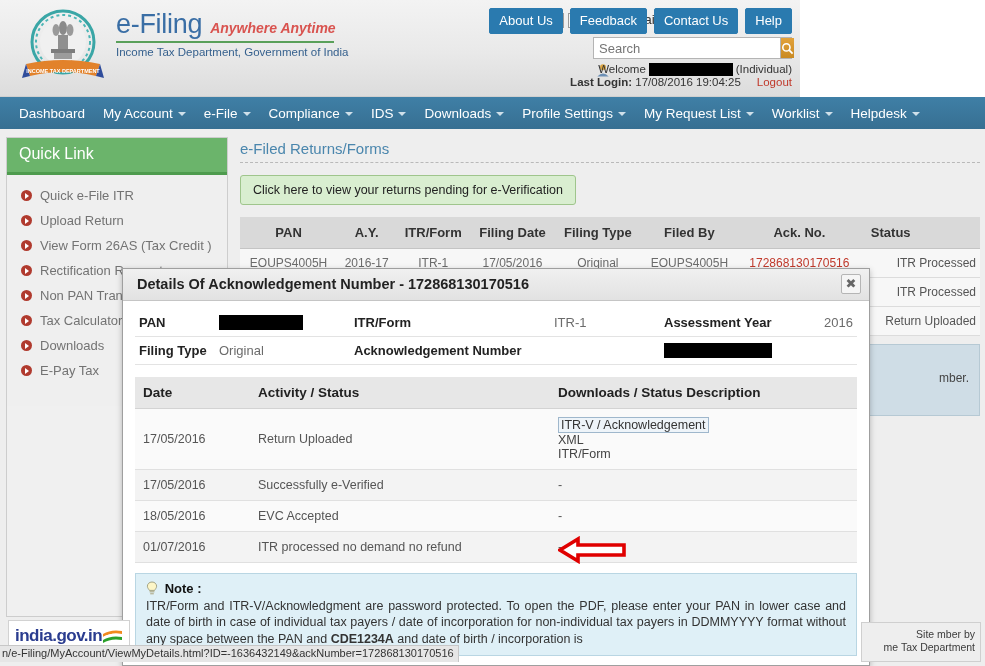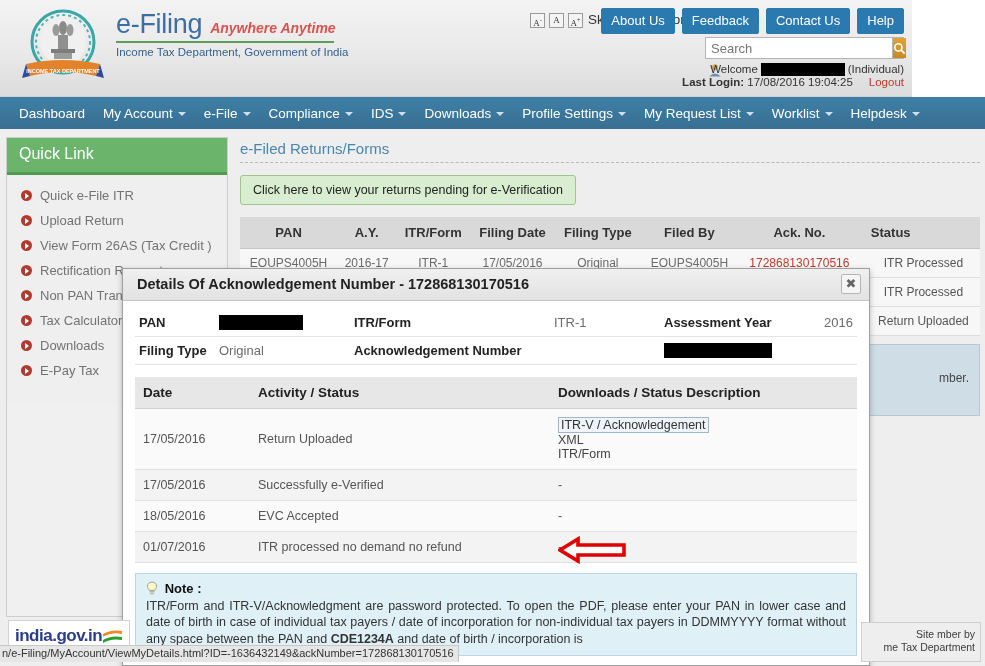--- a/index.html
+++ b/index.html
@@ -14,21 +14,21 @@
   }
 
   
   #page {
     position: absolute; left:0; top:0; width:985px; height:666px;
     background: #ffffff;
   }
 
   
   .header {
-    position:absolute; left:0; top:0; width:912px; height:97px;
+    position:absolute; left:0; top:0; width:800px; height:97px;
     background: linear-gradient(to bottom,#f3f3f3 0%, #e9e9e9 55%, #dcdcdc 100%);
     border-bottom:1px solid #cfcfcf;
   }
   .emblem {
     position:absolute; left:18px; top:6px; width:90px; height:84px;
   }
   .brand { position:absolute; left:116px; top:9px; }
   .brand-row { display:flex; align-items:baseline; }
   .brand-efiling {
     font-size:27px; color:#3a6ea5; font-family:"Liberation Sans",sans-serif;
@@ -156,21 +156,21 @@
   .ret-table { width:740px; border-collapse:collapse; }
   .ret-table th {
     background:#d9d9d9; color:#333; font-size:13px; font-weight:bold;
     padding:8px 4px; border-bottom:1px solid #c4c4c4; text-align:center;
   }
   .ret-table td {
     font-size:12px; color:#6b6b6b; padding:7px 4px; text-align:center;
     background:#f7f7f7; border-bottom:1px solid #dcdcdc;
   }
   .ret-table td.ack { color:#c0392b; }
-  .ret-table td.status { color:#555; text-align:center; padding-left:10px; }
+  .ret-table td.status { color:#555; text-align:right; padding-left:10px; }
   .infobox {
     margin-top:8px; width:740px; background:#cfdde6; border:1px solid #b6c9d4;
     height:72px; font-size:12px; color:#444; padding:26px 10px 0 10px;
   }
 
   
   .modal {
     position:absolute; left:122px; top:268px; width:748px; height:398px;
     background:#ffffff; border:1px solid #9f9f9f;
     box-shadow:0 2px 6px rgba(0,0,0,.25);

